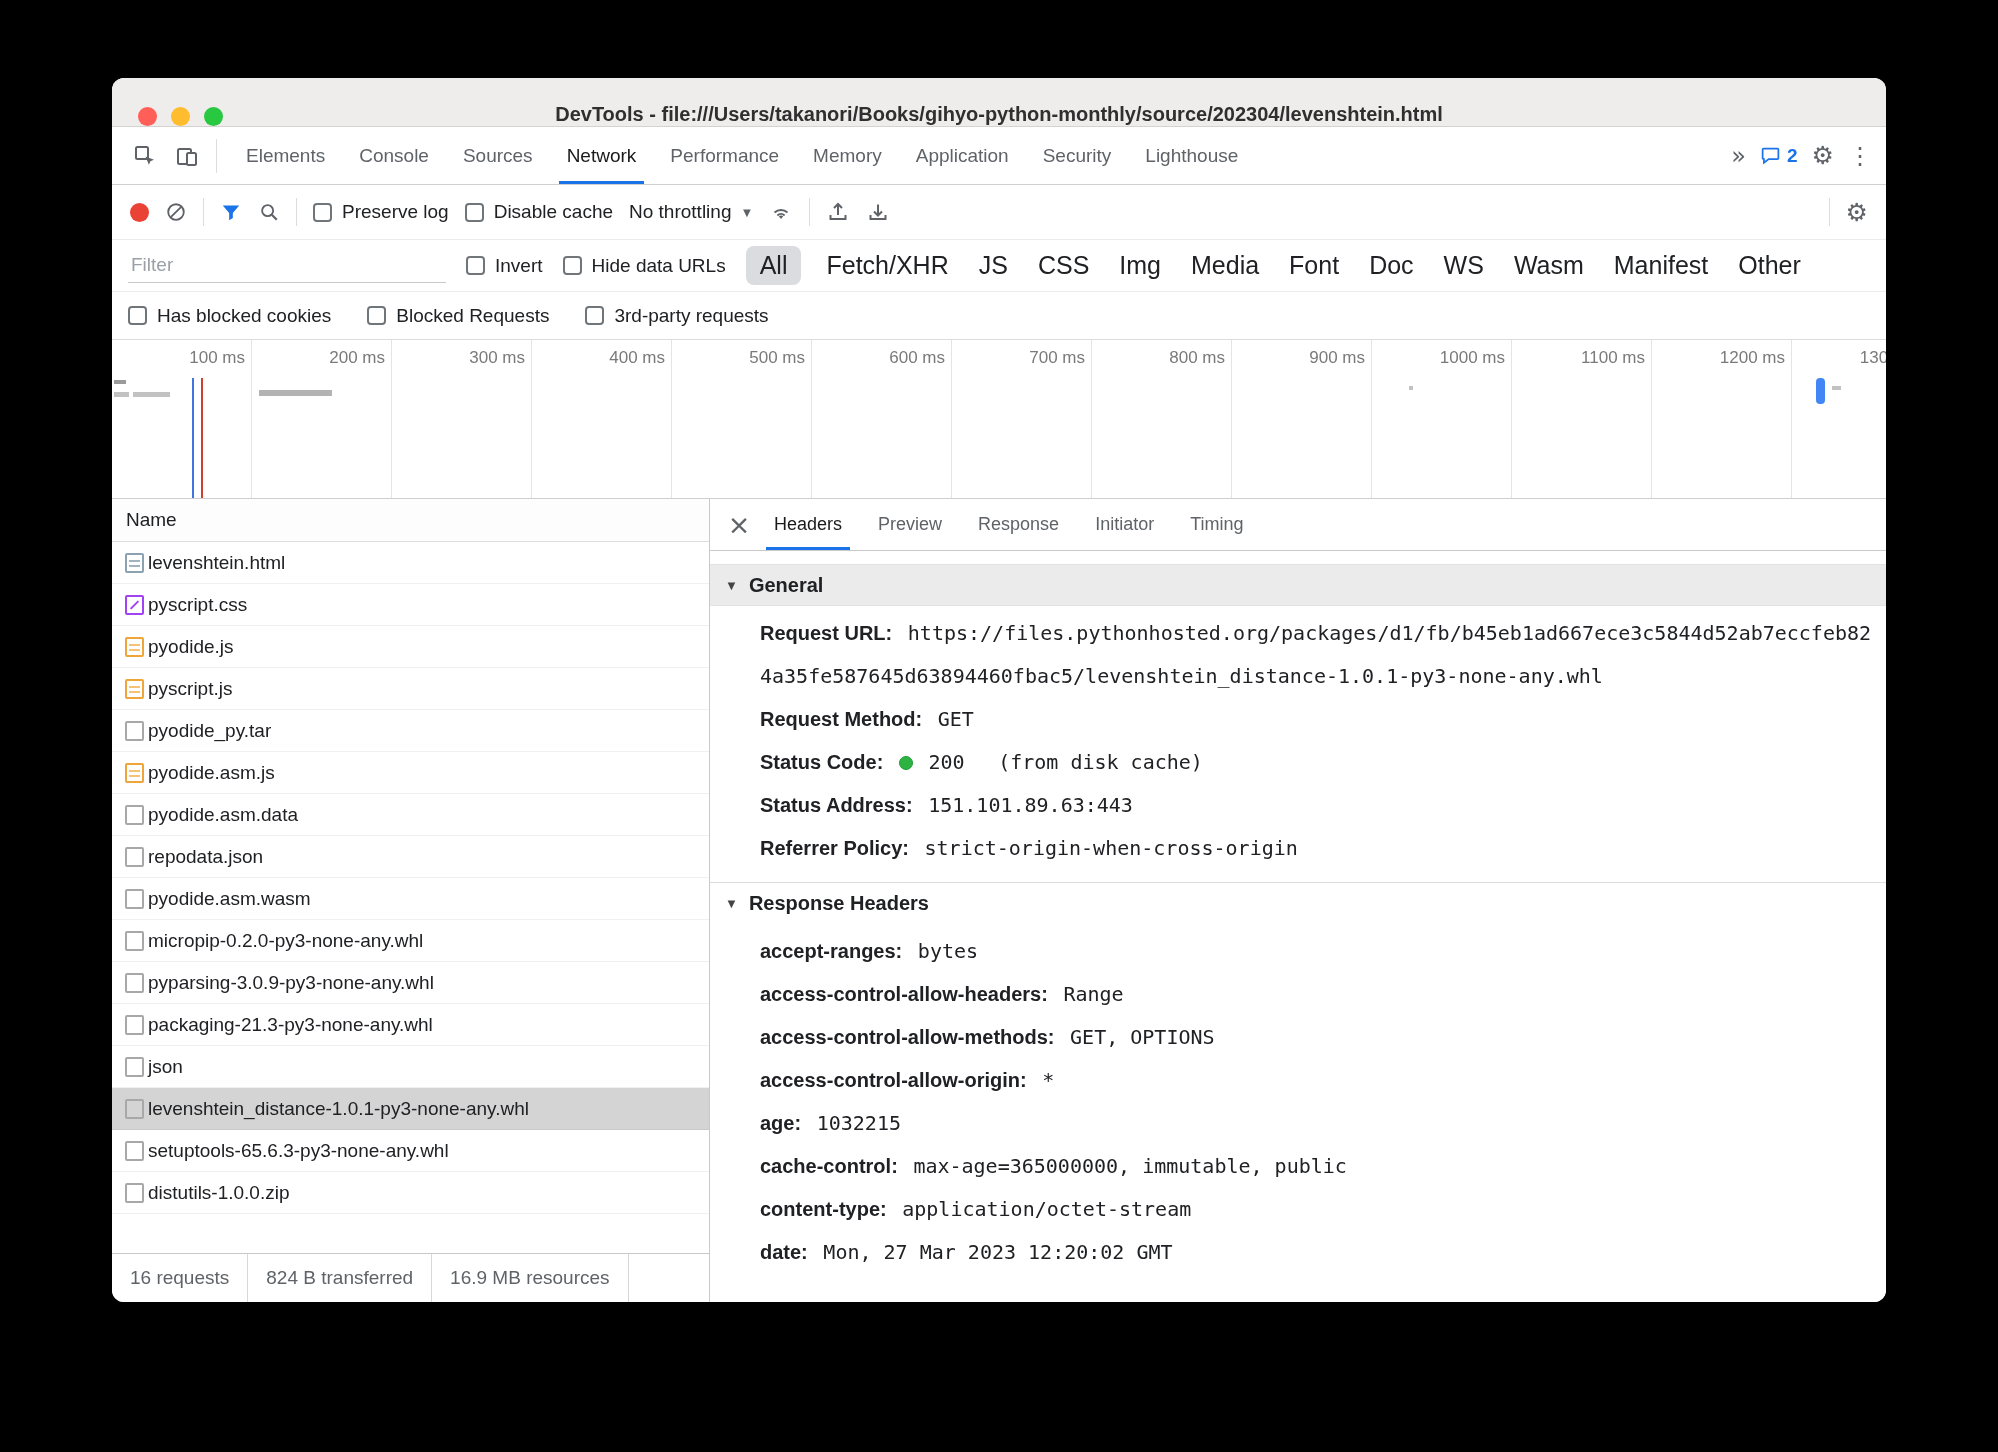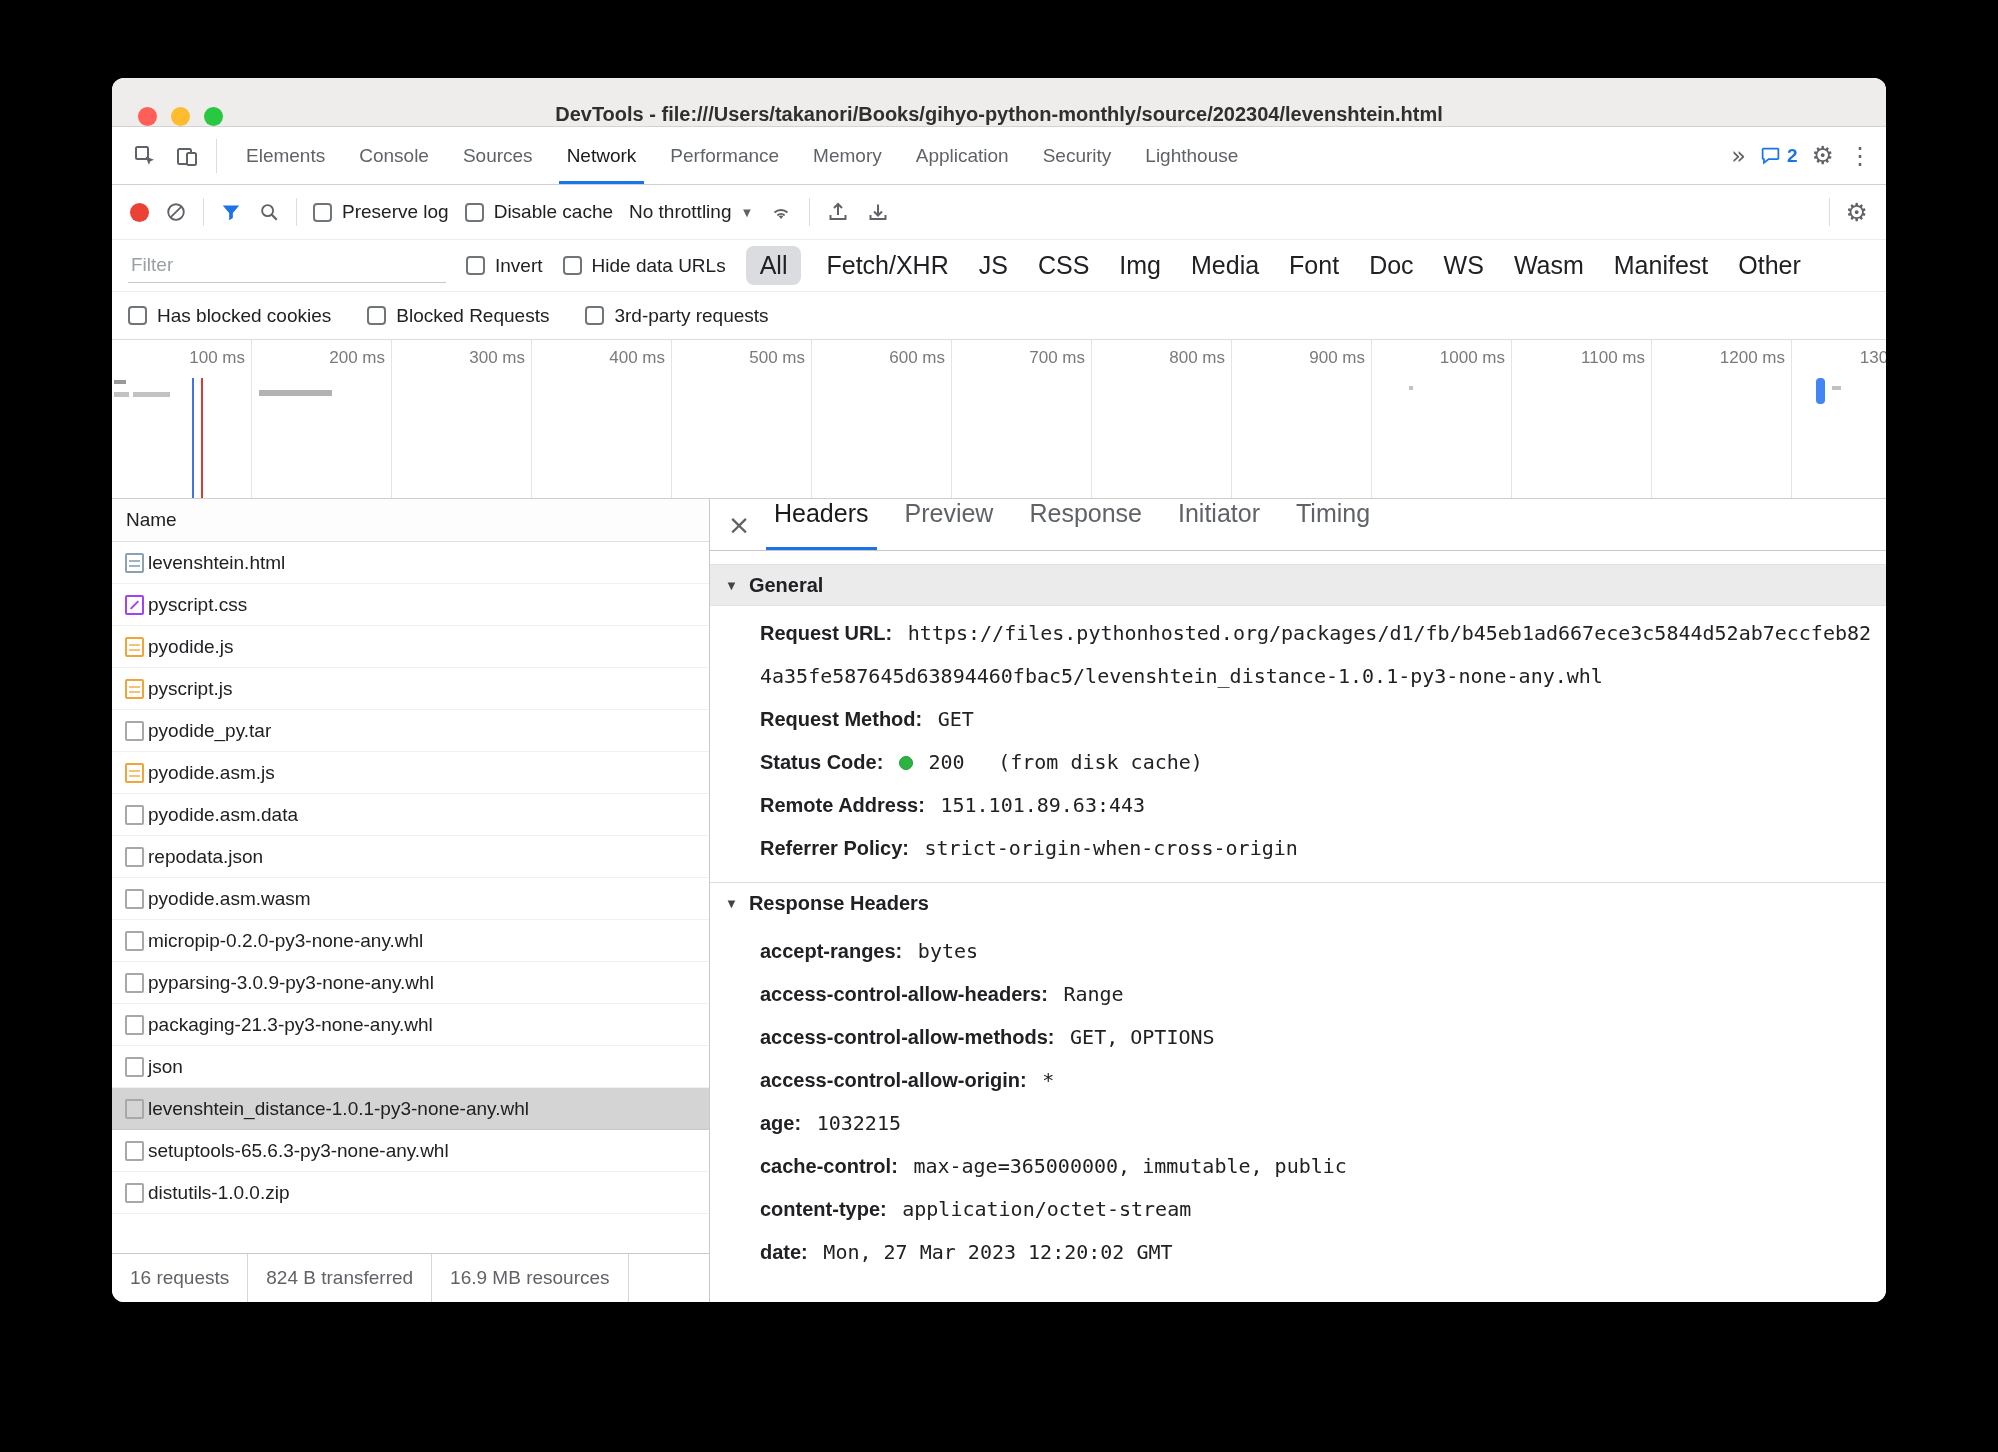--- a/index.html
+++ b/index.html
@@ -88,21 +88,21 @@
   .ic.css { border:2px solid #a142f4; position:relative; }
   .ic.css::after { content:""; position:absolute; left:2px; top:7px; width:11px; height:2px; background:#a142f4; transform:rotate(-45deg); }
   .req-footer { flex:0 0 49px; border-top:1px solid #c9c9c9; display:flex; align-items:stretch;
     font-size:19px; color:#5f6368; overflow:hidden; background:#fff; }
   .stat { display:flex; align-items:center; padding:0 18px; border-right:1px solid #d8d8d8; white-space:nowrap; }
 
   
   .details { flex:1; display:flex; flex-direction:column; min-width:0; min-height:0; background:#fff; }
   .dtabs { flex:0 0 52px; display:flex; align-items:stretch; border-bottom:1px solid #c9c9c9; padding-left:12px; }
   .dclose { align-self:center; font-size:27px; color:#5f6368; width:34px; text-align:center; font-family:"DejaVu Sans", sans-serif; }
-  .dtab { display:flex; align-items:flex-start; padding:0 18px; font-size:25px; color:#5f6368; position:relative; }
+  .dtab { display:flex; align-items:center; padding:0 18px; font-size:18px; color:#5f6368; position:relative; }
   .dtab.active { color:#1a1a1a; }
   .dtab.active::after { content:""; position:absolute; left:10px; right:10px; bottom:0; height:3px; background:#1a73e8; }
   .dbody { flex:1; overflow:hidden; }
   .section-bar { display:flex; align-items:center; gap:11px; height:42px; padding-left:15px;
     font-size:20px; font-weight:bold; color:#202124; }
   .section-bar.gray { background:#ebebeb; margin-top:13px; border-top:1px solid #e2e2e2; border-bottom:1px solid #e2e2e2; }
   .section-bar.white { margin-top:10px; border-top:1px solid #dcdcdc; }
   .tri { font-size:13px; color:#444; }
   .kv-list { padding:6px 10px 2px 0; }
   .kv { padding-left:50px; font-size:20px; line-height:43px; color:#202124; word-break:break-all; }
@@ -427,21 +427,21 @@
               <span class="v">GET</span>
               
             </div>
             <div class="kv">
               <span class="k">Status Code:</span>
               <span class="dot"></span>
               <span class="v">200</span>
               <span class="v extra">(from disk cache)</span>
             </div>
             <div class="kv">
-              <span class="k">Remote Address:</span>
+              <span class="k">Status Address:</span>
               
               <span class="v">151.101.89.63:443</span>
               
             </div>
             <div class="kv">
               <span class="k">Referrer Policy:</span>
               
               <span class="v">strict-origin-when-cross-origin</span>
               
             </div>

